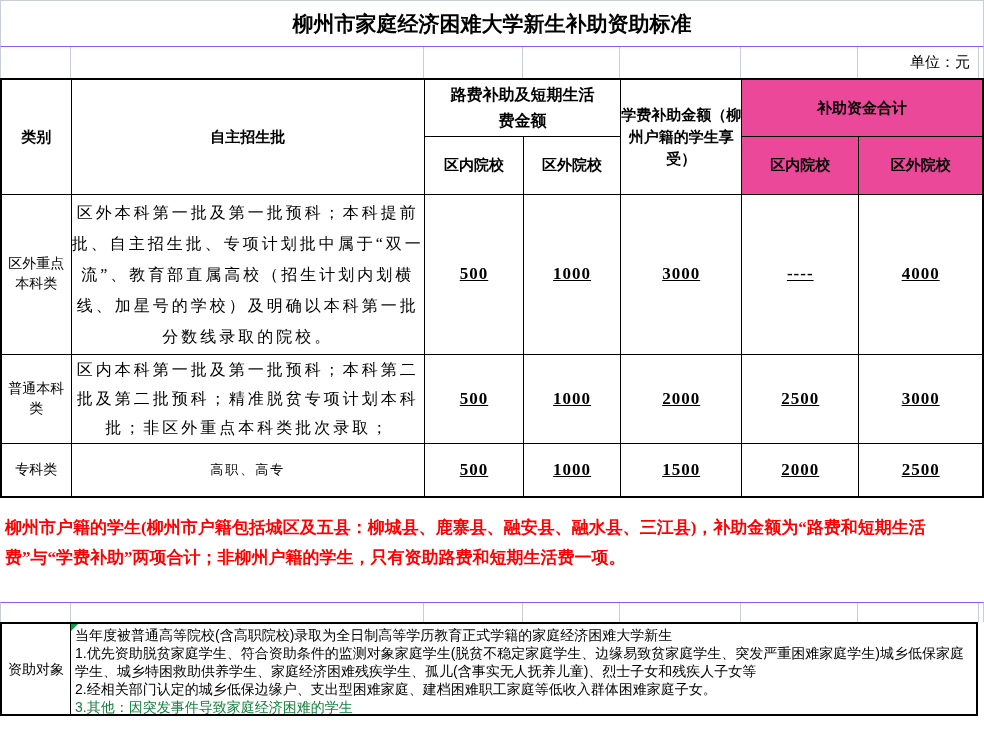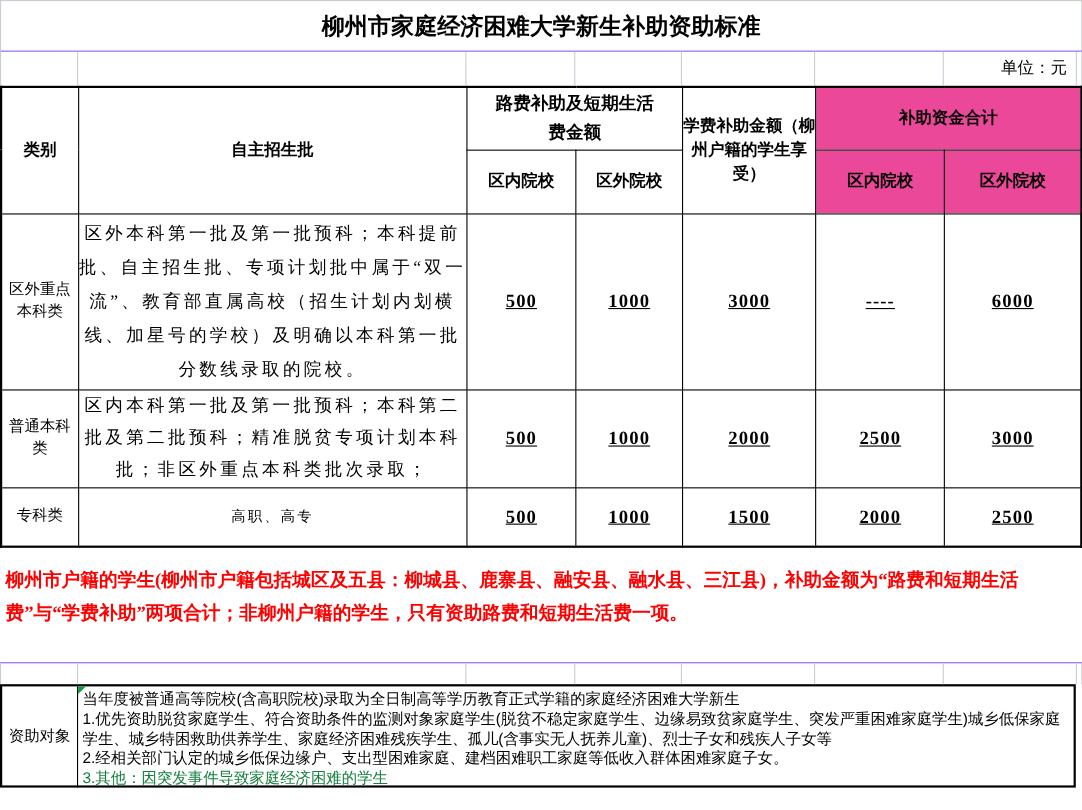--- a/index.html
+++ b/index.html
@@ -118,21 +118,21 @@
       <th class="yellow">区内院校</th>
       <th class="yellow">区外院校</th>
     </tr>
     <tr class="r1" style="height:160px">
       <td class="cat">区外重点本科类</td>
       <td class="school">区外本科第一批及第一批预科；本科提前批、自主招生批、专项计划批中属于“双一流”、教育部直属高校（招生计划内划横线、加星号的学校）及明确以本科第一批分数线录取的院校。</td>
       <td class="num">500</td>
       <td class="num">1000</td>
       <td class="num">3000</td>
       <td class="num">----</td>
-      <td class="num">6000</td>
+      <td class="num">4000</td>
     </tr>
     <tr class="r2" style="height:89px">
       <td class="cat">普通本科类</td>
       <td class="school">区内本科第一批及第一批预科；本科第二批及第二批预科；精准脱贫专项计划本科批；非区外重点本科类批次录取；</td>
       <td class="num">500</td>
       <td class="num">1000</td>
       <td class="num">2000</td>
       <td class="num">2500</td>
       <td class="num">3000</td>
     </tr>

